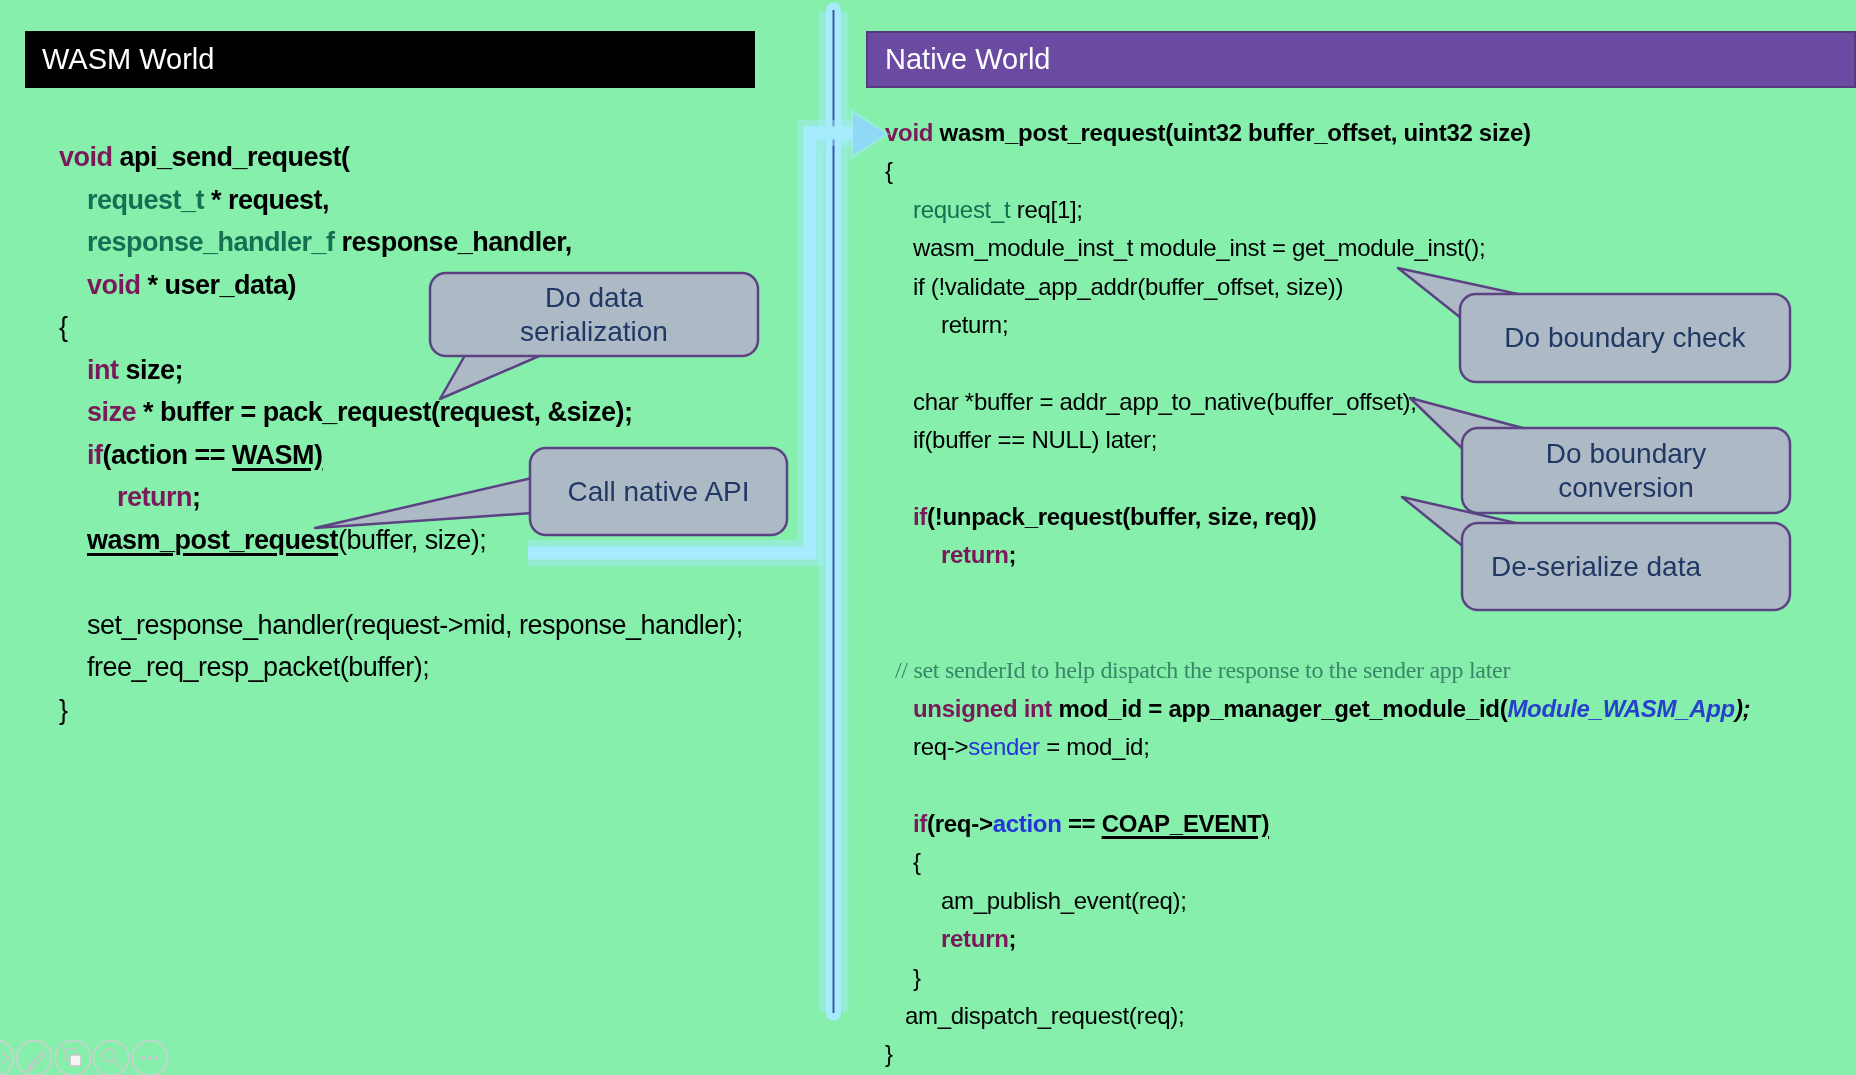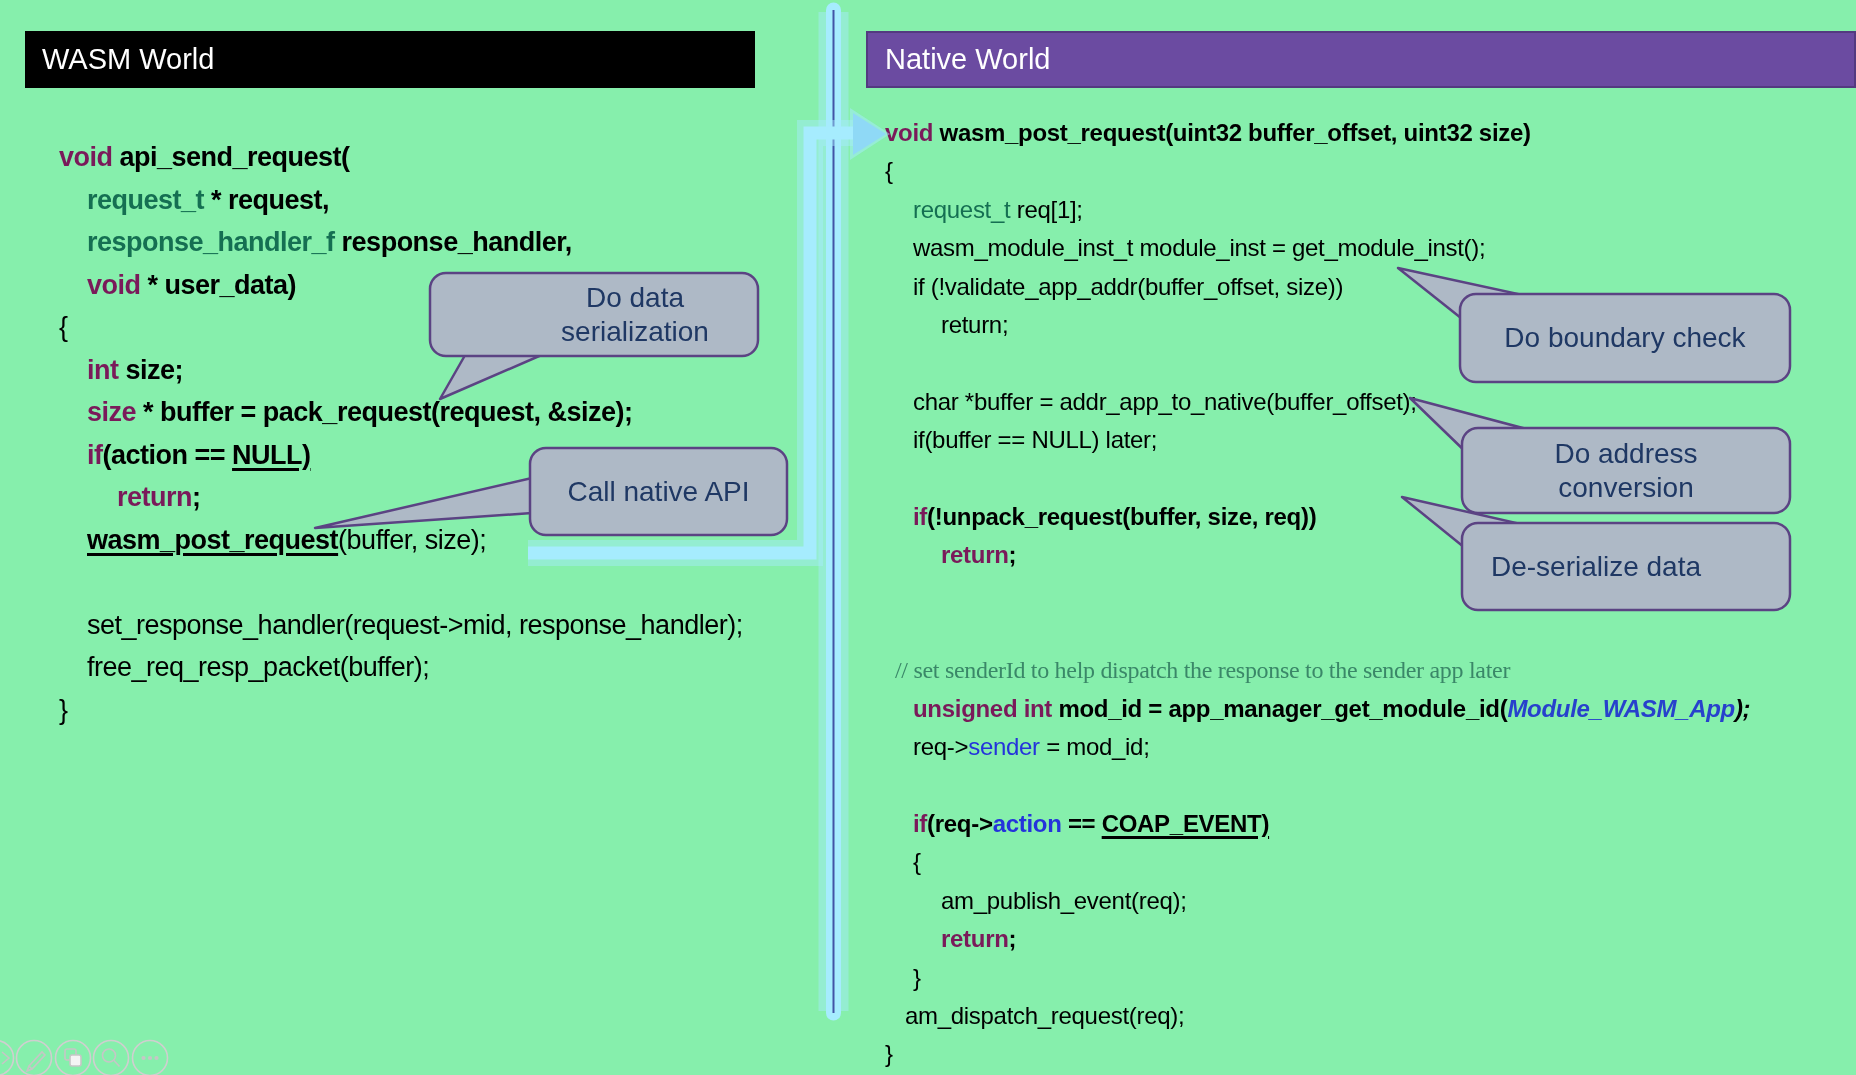--- a/index.html
+++ b/index.html
@@ -50,21 +50,21 @@
   </div>
 
   <div class="code code-left">
       <div class="code-line b700"><span class="sk">void</span><span class="sp"> api_send_request(</span></div>
       <div class="code-line b700" style="padding-left: 28px;"><span class="st">request_t</span><span class="sp"> * request,</span></div>
       <div class="code-line b700" style="padding-left: 28px;"><span class="st">response_handler_f</span><span class="sp"> response_handler,</span></div>
       <div class="code-line b700" style="padding-left: 28px;"><span class="sk">void</span><span class="sp"> * user_data)</span></div>
       <div class="code-line"><span class="sp">{</span></div>
       <div class="code-line b700" style="padding-left: 28px;"><span class="sk">int</span><span class="sp"> size;</span></div>
       <div class="code-line b700" style="padding-left: 28px;"><span class="sk">size</span><span class="sp"> * buffer = pack_request(request, &amp;size);</span></div>
-      <div class="code-line b700" style="padding-left: 28px;"><span class="sk">if</span><span class="sp">(action == </span><span class="su">NULL)</span></div>
+      <div class="code-line b700" style="padding-left: 28px;"><span class="sk">if</span><span class="sp">(action == </span><span class="su">WASM)</span></div>
       <div class="code-line b700" style="padding-left: 58px;"><span class="sk">return</span><span class="sp">;</span></div>
       <div class="code-line" style="padding-left: 28px;"><span class="su">wasm_post_request</span><span class="sp">(buffer, size);</span></div>
       <div class="code-line">&nbsp;</div>
       <div class="code-line" style="padding-left: 28px;"><span class="sp">set_response_handler(request-&gt;mid, response_handler);</span></div>
       <div class="code-line" style="padding-left: 28px;"><span class="sp">free_req_resp_packet(buffer);</span></div>
       <div class="code-line"><span class="sp">}</span></div>
     </div>
   <div class="code code-right">
       <div class="code-line b700"><span class="sk">void</span><span class="sp"> wasm_post_request(uint32 buffer_offset, uint32 size)</span></div>
       <div class="code-line"><span class="sp">{</span></div>
@@ -142,31 +142,31 @@
       </g>
       <g>
         <circle cx="150" cy="1058" r="17.5"></circle>
         <circle cx="143.5" cy="1058" r="2.1" fill="#C6C6C6" stroke="none"></circle>
         <circle cx="150" cy="1058" r="2.1" fill="#C6C6C6" stroke="none"></circle>
         <circle cx="156.5" cy="1058" r="2.1" fill="#C6C6C6" stroke="none"></circle>
       </g>
     </g>
   </svg>
 
-  <div class="callout-label" style="left:430px;top:273px;width:328px;height:83px;padding-left:41px;">
+  <div class="callout-label" style="left:430px;top:273px;width:328px;height:83px;">
     <span>Do data</span>
     <span>serialization</span>
   </div>
   <div class="callout-label" style="left:530px;top:448px;width:257px;height:87px;">
     <span>Call native API</span>
   </div>
   <div class="callout-label" style="left:1460px;top:294px;width:330px;height:88px;">
     <span>Do boundary check</span>
   </div>
   <div class="callout-label" style="left:1462px;top:428px;width:328px;height:85px;">
-    <span>Do address</span>
+    <span>Do boundary</span>
     <span>conversion</span>
   </div>
   <div class="callout-label" style="left:1432px;top:523px;width:328px;height:87px;">
     <span>De-serialize data</span>
   </div>
 
 </div>
 
 </body></html>

